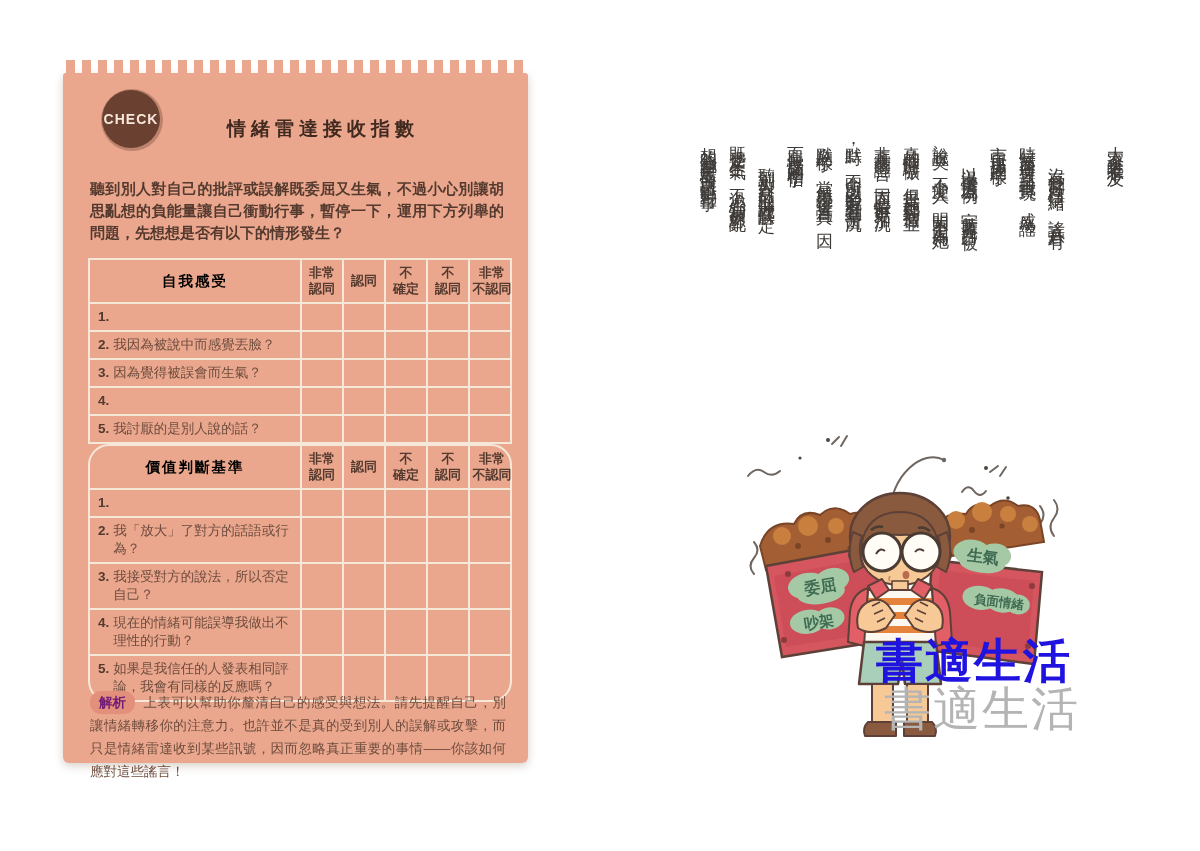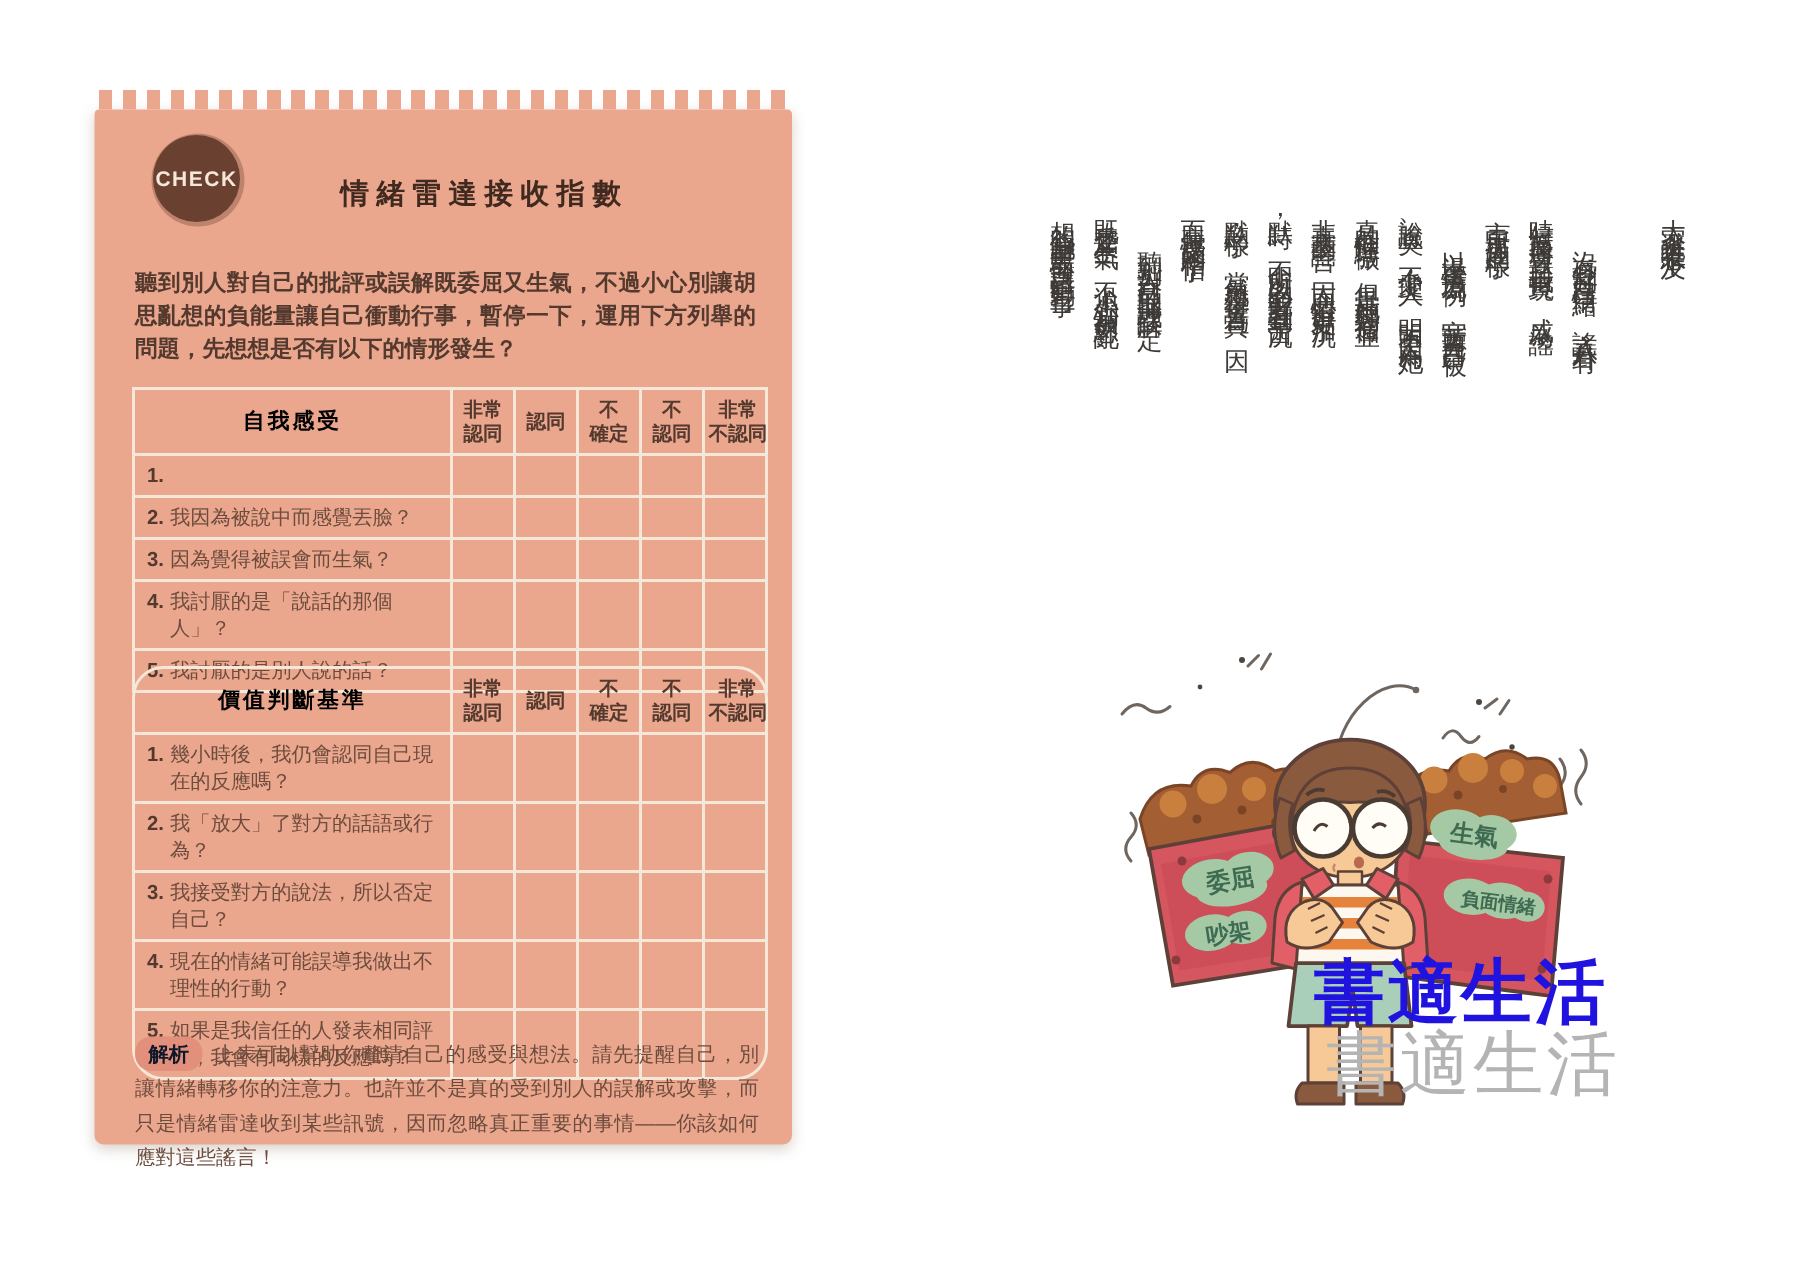--- a/index.html
+++ b/index.html
@@ -32,21 +32,21 @@
   .t-c{flex:0 0 42px;width:42px;border-left:2px solid #f6e8d8;box-sizing:border-box;}
   .t-c:last-child{flex:0 0 46px;width:46px;}
   .t-head .t-q{justify-content:center;align-items:center;font-weight:bold;
         font-size:14.5px;color:#000000;letter-spacing:2px;padding:8px 0;}
   .t-head .t-c{display:flex;align-items:center;justify-content:center;text-align:center;
         font-weight:bold;font-size:13px;line-height:16px;color:#54392e;white-space:pre-line;padding:5px 0;}
   .t-body-cell{min-height:22px;}
 
   .analysis{position:absolute;left:27px;top:604px;width:416px;font-size:13.5px;
         line-height:23px;color:#6e4c3d;text-align:justify;}
-  .pill{display:inline-block;background:#e2907c;color:#0f172a;font-weight:bold;
+  .pill{display:inline-block;background:#e2907c;color:#701a75;font-weight:bold;
         border-radius:11px;padding:0 9px;margin-right:8px;font-size:13.5px;}
 
   
   .footer-left{position:absolute;left:40px;top:798px;display:flex;align-items:center;
         font-size:17px;color:#6d6358;letter-spacing:1px;}
   .footer-left .pnum{color:#55504b;margin-right:8px;}
   .footer-left .bar{margin-right:8px;color:#8d847b;}
   .hourglass{margin-left:14px;position:relative;top:2px;}
   .footer-right{position:absolute;right:42px;top:800px;font-size:12px;color:#55504b;letter-spacing:2px;}
   .footer-right .bar{color:#8d847b;margin-right:8px;}
@@ -120,21 +120,20 @@
           </div>
           <div class="t-c t-body-cell"></div>
           <div class="t-c t-body-cell"></div>
           <div class="t-c t-body-cell"></div>
           <div class="t-c t-body-cell"></div>
           <div class="t-c t-body-cell"></div>
         </div>
         <div class="t-row">
           <div class="t-q">
             <span class="t-num">4.</span>
-            <span>我討厭的是「說話的那個人」？</span>
           </div>
           <div class="t-c t-body-cell"></div>
           <div class="t-c t-body-cell"></div>
           <div class="t-c t-body-cell"></div>
           <div class="t-c t-body-cell"></div>
           <div class="t-c t-body-cell"></div>
         </div>
         <div class="t-row">
           <div class="t-q">
             <span class="t-num">5.</span>
@@ -156,21 +155,20 @@
           <div class="t-c">不
 確定</div>
           <div class="t-c">不
 認同</div>
           <div class="t-c">非常
 不認同</div>
         </div>
         <div class="t-row">
           <div class="t-q">
             <span class="t-num">1.</span>
-            <span>幾小時後，我仍會認同自己現在的反應嗎？</span>
           </div>
           <div class="t-c t-body-cell"></div>
           <div class="t-c t-body-cell"></div>
           <div class="t-c t-body-cell"></div>
           <div class="t-c t-body-cell"></div>
           <div class="t-c t-body-cell"></div>
         </div>
         <div class="t-row">
           <div class="t-q">
             <span class="t-num">2.</span>

